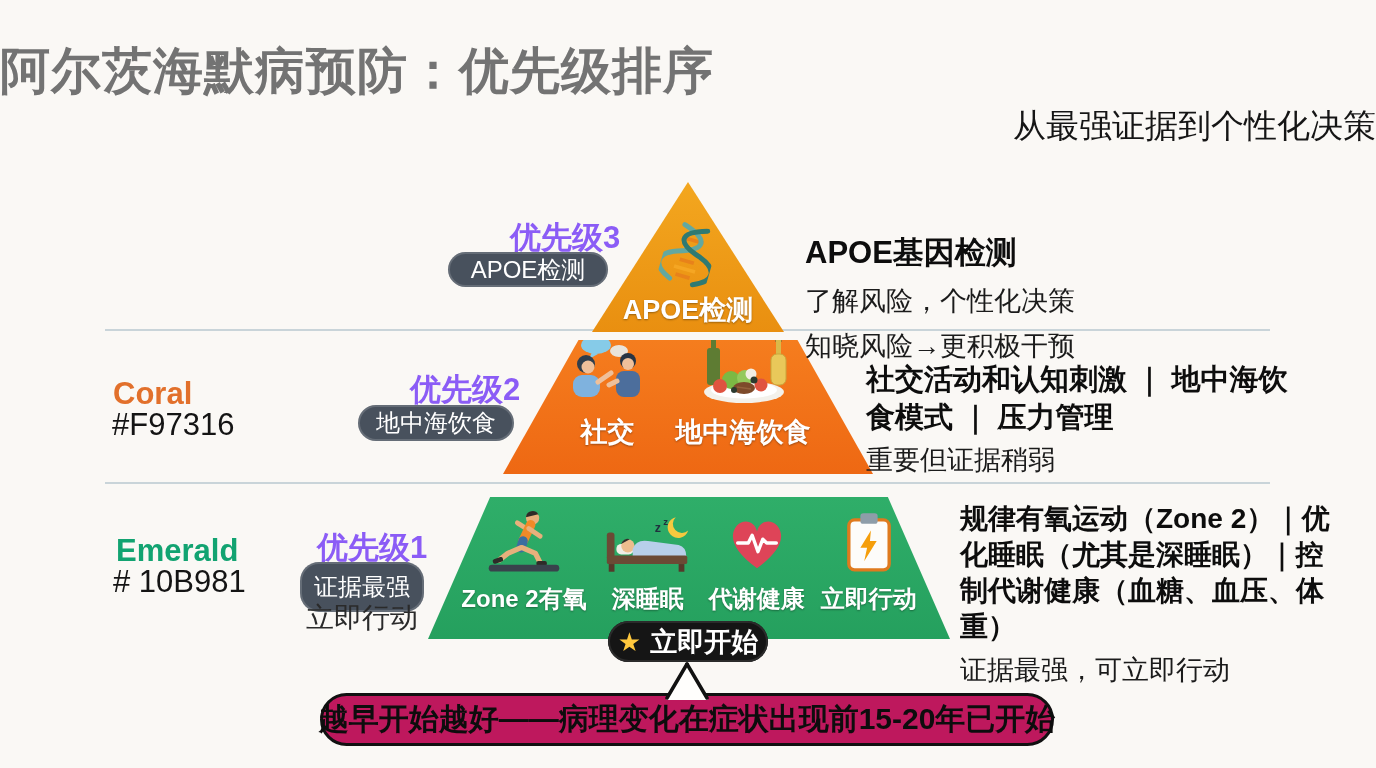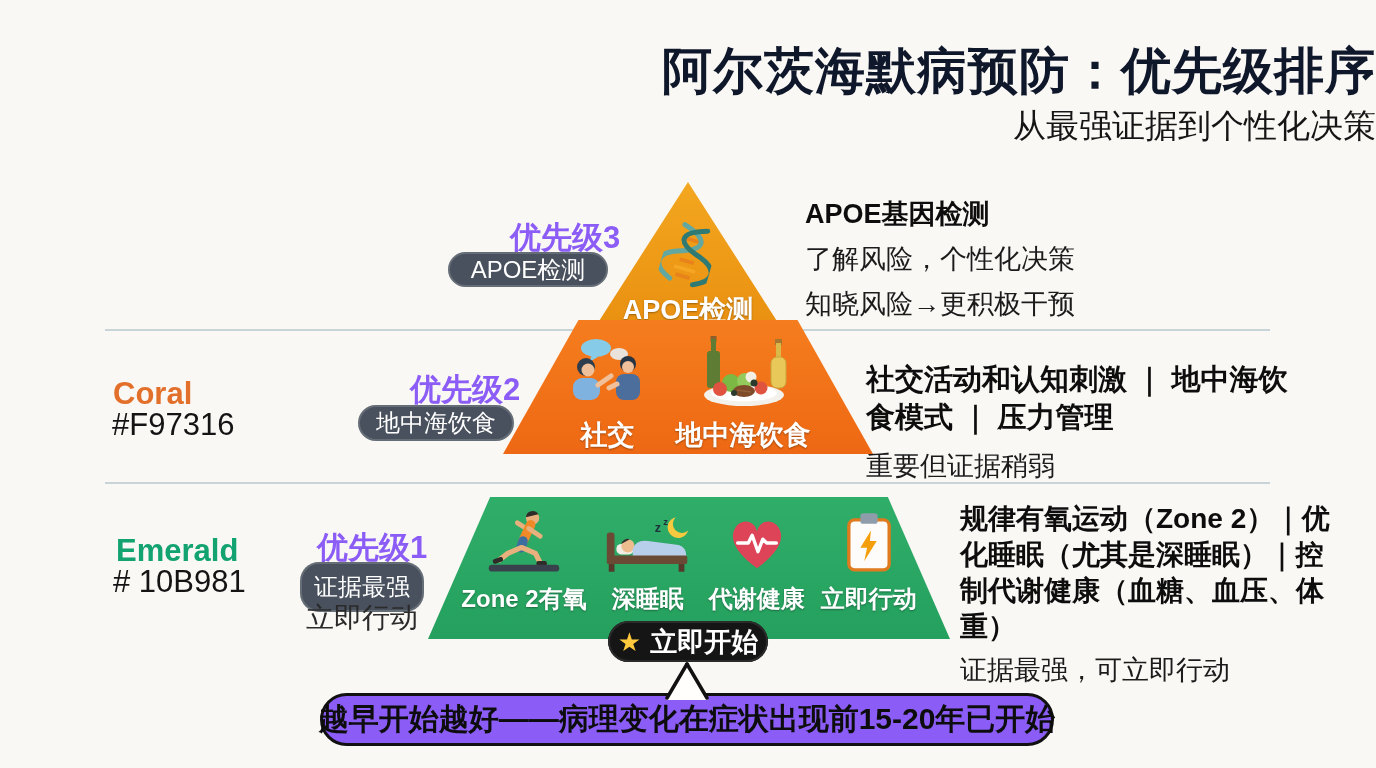--- a/index.html
+++ b/index.html
@@ -1,33 +1,33 @@
 <!DOCTYPE html>
 <html><head>
 <meta charset="utf-8">
 <style>
   html,body{margin:0;padding:0;}
   body{font-family:"Liberation Sans","DejaVu Sans",sans-serif;background:#e9e7e4;}
   .stage{position:relative;width:1376px;height:768px;background:#FAF8F5;overflow:hidden;margin:0 auto;}
   .abs{position:absolute;}
 
   
-  .title{left:0;top:38px;width:1376px;text-align:right;font-size:50px;font-weight:800;color:#0f172a;letter-spacing:1px;}
+  .title{left:0;top:38px;width:1376px;text-align:left;font-size:50px;font-weight:800;color:#737373;letter-spacing:1px;}
   .subtitle{left:0;top:104px;width:1376px;text-align:right;font-size:33px;font-weight:500;color:#151515;}
 
   
   .divider{left:105px;width:1165px;height:2px;background:#C9D4D9;z-index:1;}
   .div1{top:329px;} .div2{top:482px;}
 
   
   .tier{z-index:2;display:flex;flex-direction:column;align-items:center;justify-content:flex-end;}
   .tier3{left:592px;top:182px;width:192px;height:150px;clip-path:polygon(50% 0,100% 100%,0 100%);
          background:linear-gradient(180deg,#F3A71F 0%,#E98F10 100%);padding-bottom:4px;box-sizing:border-box;}
-  .tier2{left:503px;top:320px;width:370px;height:134px;clip-path:polygon(20.4% 0,79.6% 0,100% 100%,0 100%);
-         background:linear-gradient(180deg,#F57D1E 0%,#EE6813 100%);padding-bottom:1px;box-sizing:border-box;}
+  .tier2{left:503px;top:340px;width:370px;height:134px;clip-path:polygon(20.4% 0,79.6% 0,100% 100%,0 100%);
+         background:linear-gradient(180deg,#F57D1E 0%,#EE6813 100%);padding-bottom:24px;box-sizing:border-box;}
   .tier1{left:428px;top:497px;width:522px;height:142px;clip-path:polygon(11.9% 0,88.1% 0,100% 100%,0 100%);
          background:linear-gradient(180deg,#2FAE69 0%,#25A05E 100%);padding-bottom:24px;box-sizing:border-box;}
   .tier-label{color:#fff;font-weight:700;text-shadow:0 1px 2px rgba(0,0,0,.35);}
   .t3-label{font-size:27px;margin-top:2px;}
   .icon-row{display:flex;align-items:flex-end;justify-content:center;}
   .t2-row{gap:26px;}
   .t1-row{gap:16px;}
   .icon-col{display:flex;flex-direction:column;align-items:center;}
   .t2-col .tier-label{font-size:27px;margin-top:4px;}
   .t1-col .tier-label{font-size:24px;margin-top:6px;white-space:nowrap;}
@@ -48,36 +48,36 @@
   .sw-name{font-size:31px;font-weight:700;z-index:3;}
   .sw-hex{font-size:31px;color:#141414;z-index:3;}
   .coral-name{left:113px;top:376px;color:#E2702B;}
   .coral-hex{left:112px;top:407px;}
   .emerald-name{left:116px;top:533px;color:#12A371;}
   .emerald-hex{left:113px;top:564px;text-align:right;}
 
   
   .rblock{z-index:3;color:#1b1b1b;}
   .r3{left:805px;top:196px;width:320px;}
-  .r3 .rt{font-size:27px;font-weight:800;color:#0d0d0d;}
+  .r3 .rt{font-size:31px;font-weight:800;color:#0d0d0d;margin-top:36px;}
   .r3 .rl{font-size:27px;margin-top:9px;}
   .r2{left:866px;top:360px;width:424px;}
   .r2 .rb{font-size:29px;font-weight:800;line-height:38px;color:#0d0d0d;}
-  .r2 .rn{font-size:27px;margin-top:12px;}
+  .r2 .rn{font-size:27px;margin-top:6px;}
   .r1{left:960px;top:501px;width:378px;}
   .r1 .rb{font-size:28px;font-weight:800;line-height:36px;color:#0d0d0d;}
   .r1 .rn{font-size:27px;margin-top:7px;}
 
   
   .cta{left:608px;top:621px;width:160px;height:41px;border-radius:22px;background:#151515;z-index:5;
        display:flex;align-items:center;justify-content:center;gap:9px;box-shadow:inset 0 0 0 2px #2b2b2b;}
   .cta-star{color:#FFC83D;font-size:26px;line-height:1;}
   .cta-label{color:#fff;font-size:27px;font-weight:700;}
   .caret{left:662px;top:660px;z-index:6;}
-  .bubble{left:320px;top:693px;width:734px;height:53px;border:3.5px solid #111;border-radius:27px;background:#8b5cf6;
+  .bubble{left:320px;top:693px;width:734px;height:53px;border:3.5px solid #111;border-radius:27px;background:#be185d;
           display:flex;align-items:center;justify-content:center;z-index:4;box-sizing:border-box;}
   .bubble-text{font-size:30px;font-weight:800;color:#0d0d0d;white-space:nowrap;}
   .dna-wrap{transform:rotate(16deg);}
 </style>
 </head>
 <body>
 
 <div class="stage">
 
   <div class="abs title">阿尔茨海默病预防：优先级排序</div>

